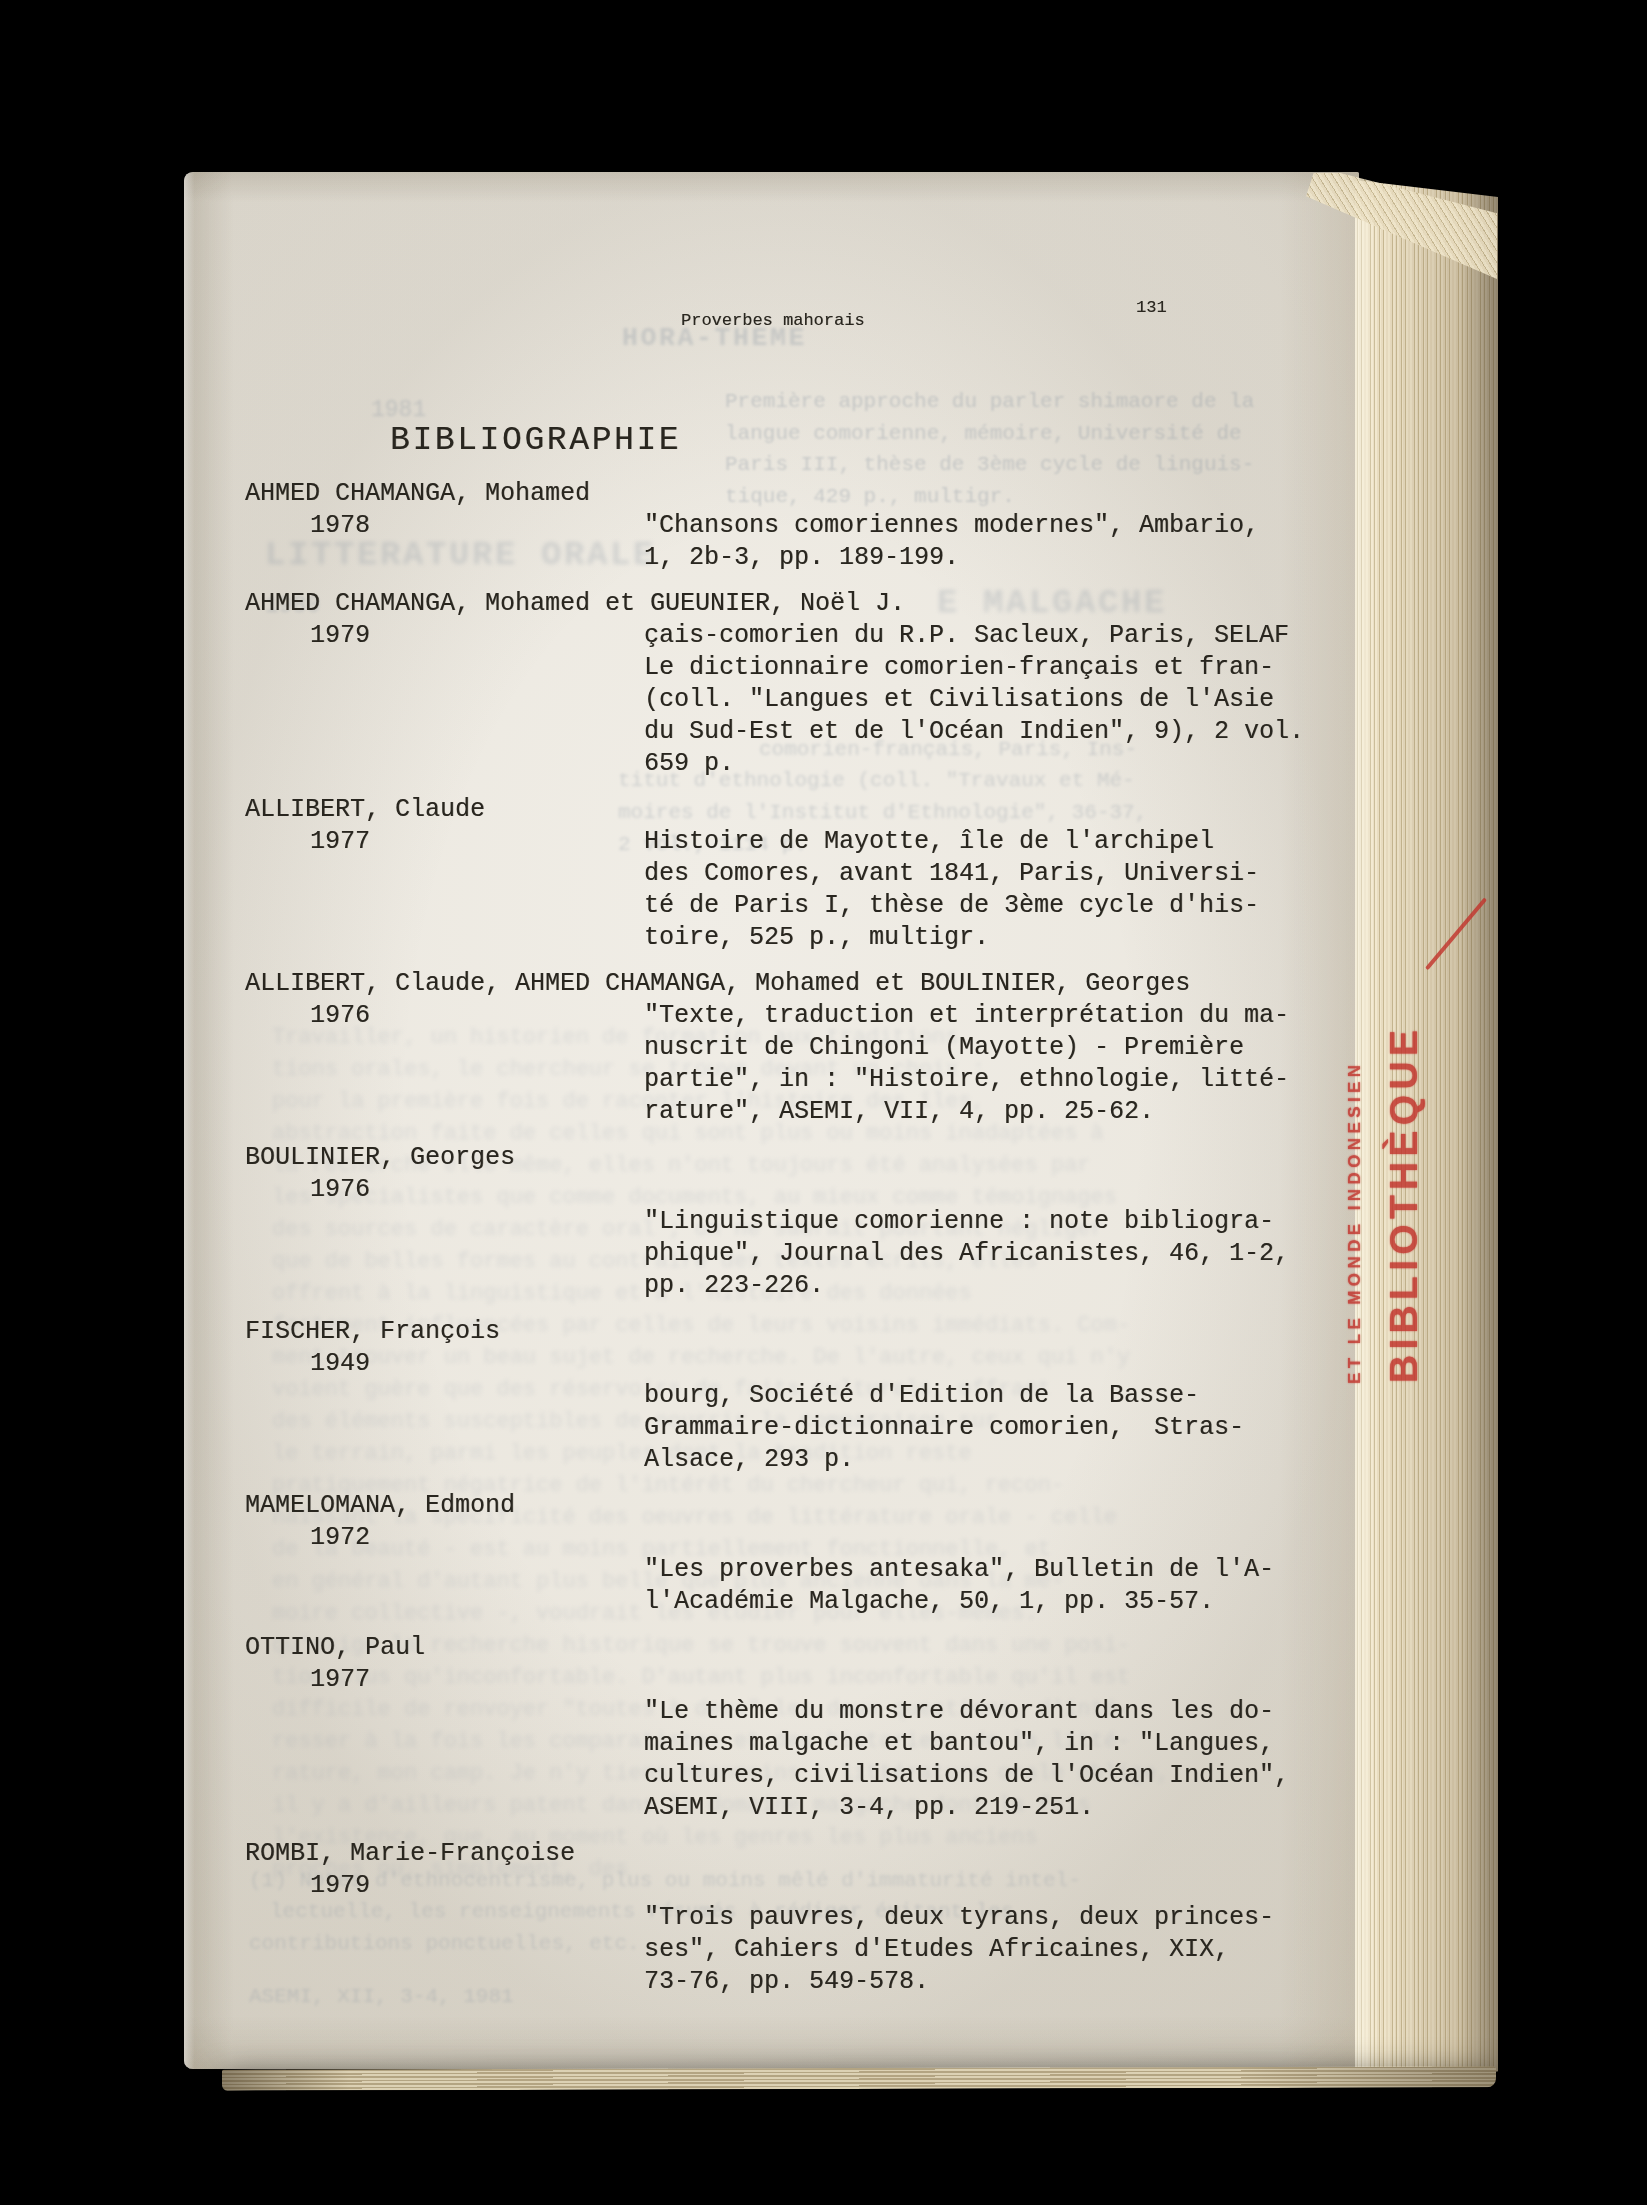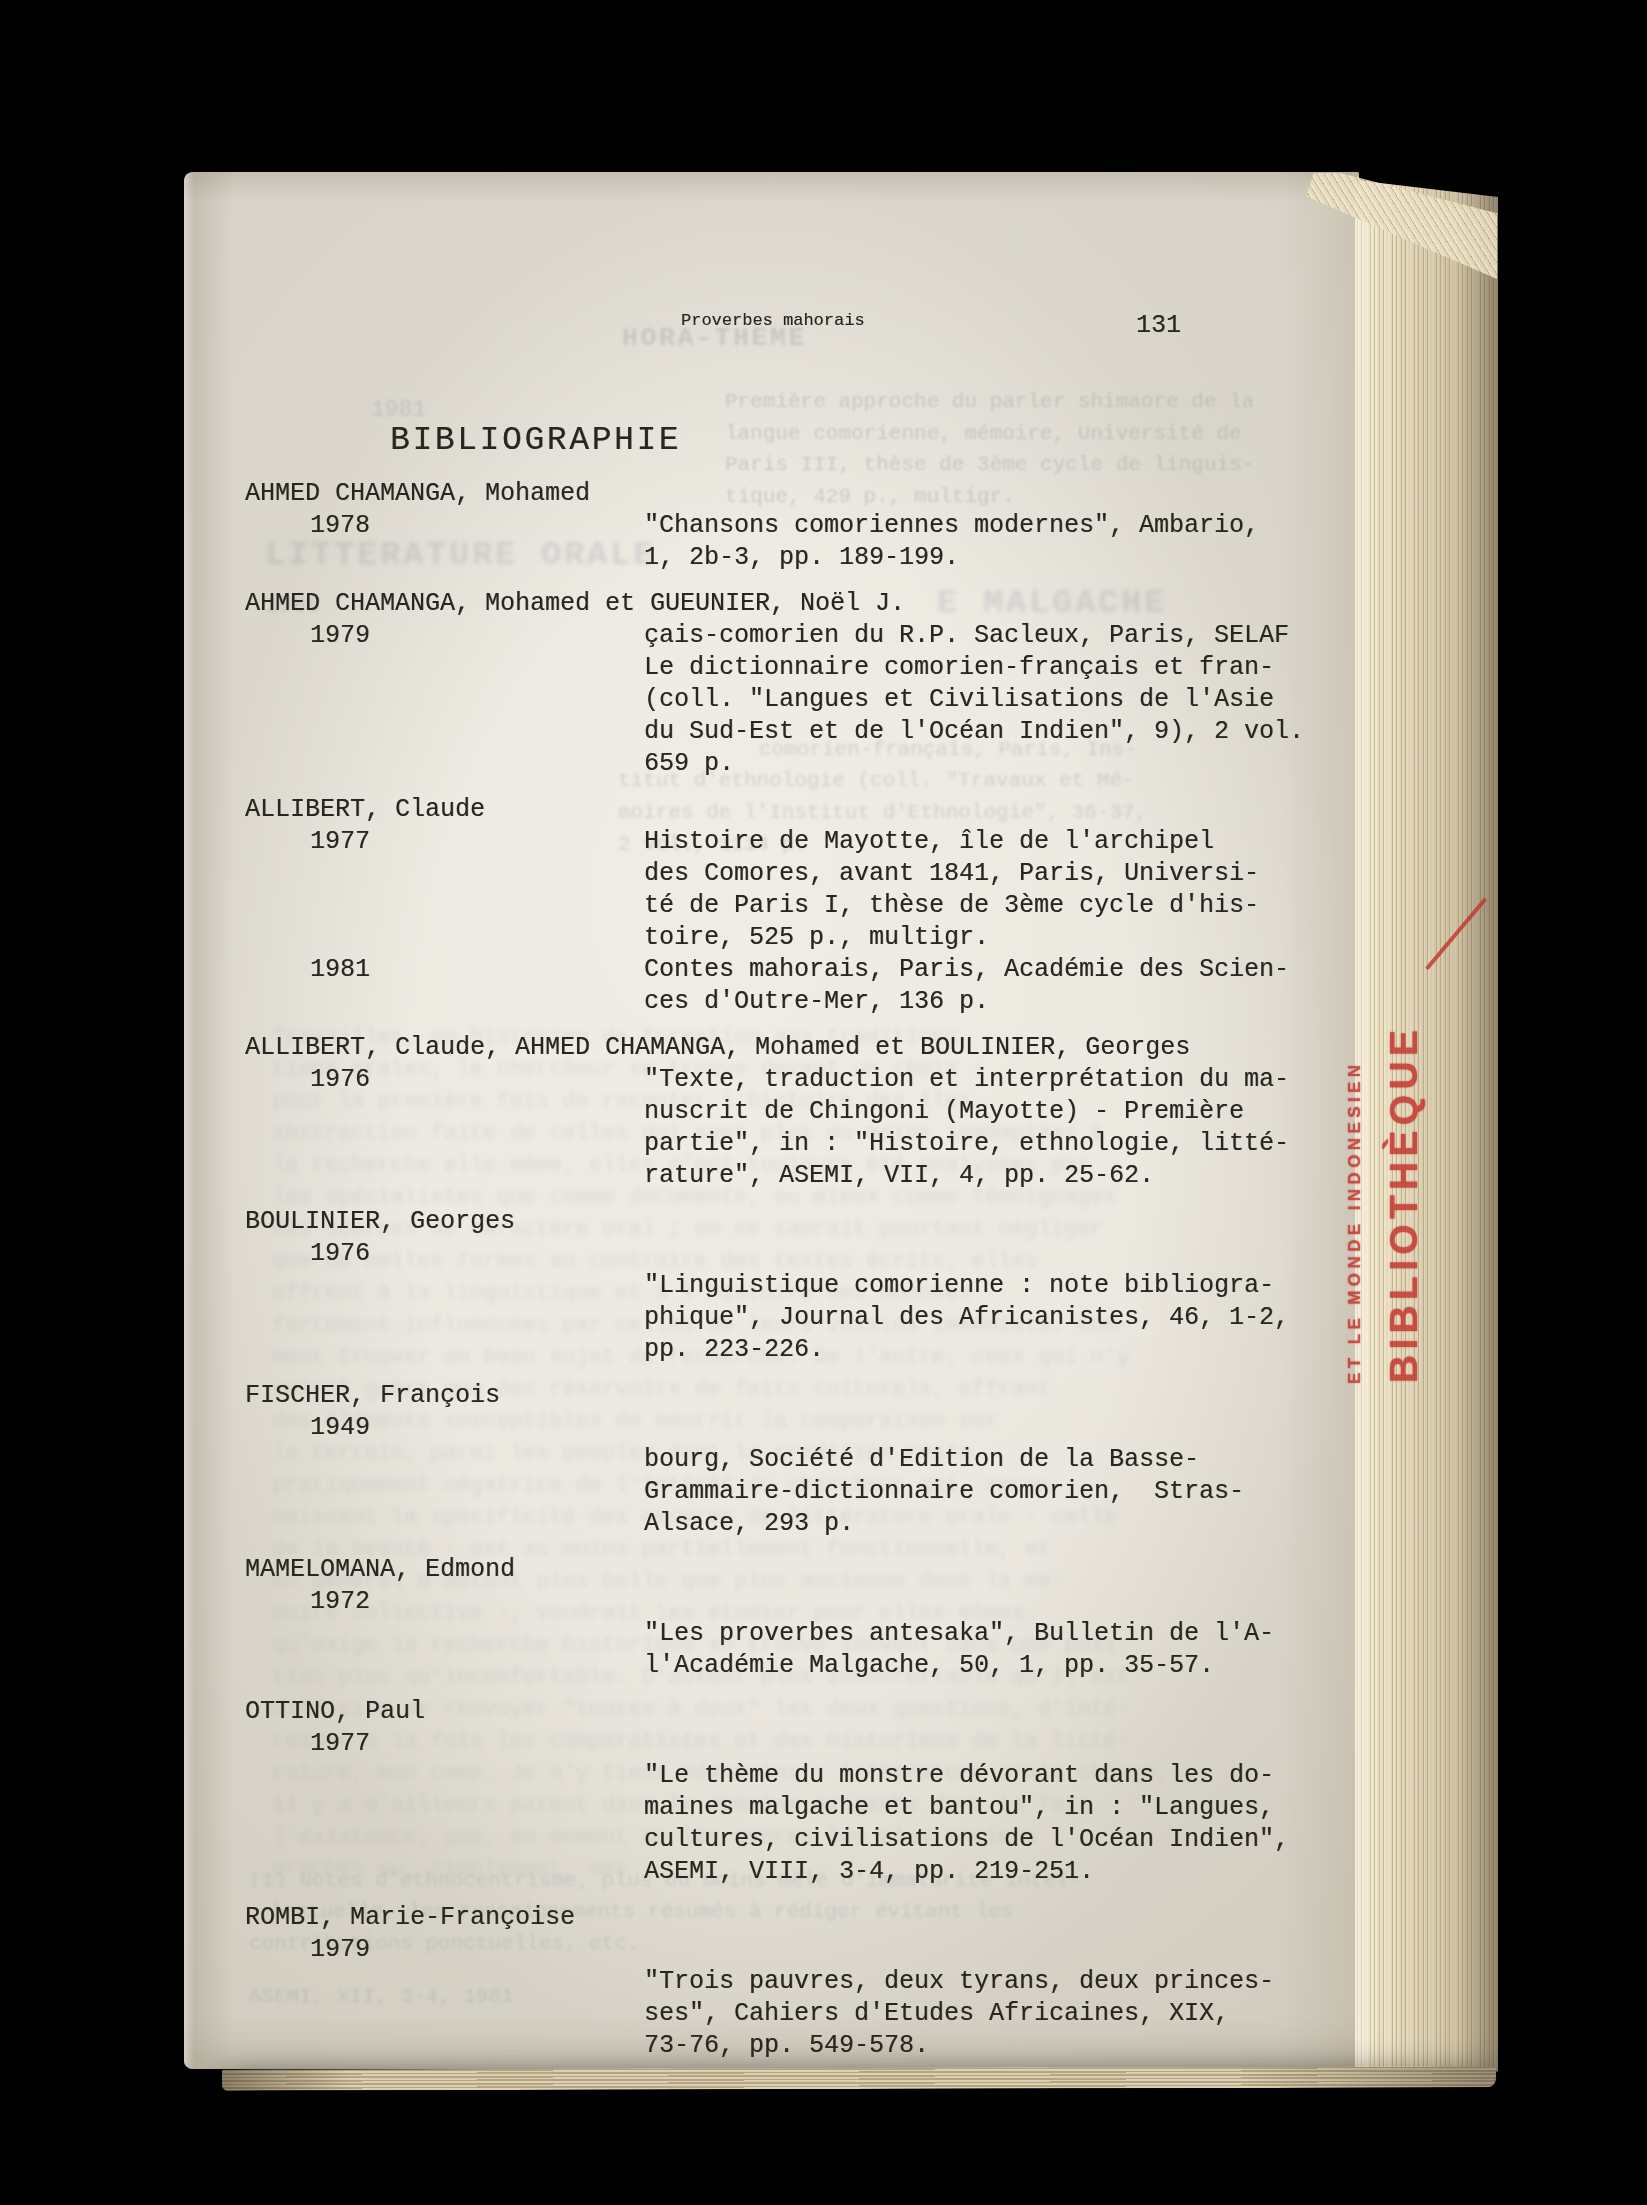--- a/index.html
+++ b/index.html
@@ -35,21 +35,21 @@
   .bottom-edge{position:absolute;left:222px;top:2068px;width:1274px;height:21px;z-index:1;
         background:linear-gradient(90deg, rgba(60,48,30,0.5), rgba(255,255,255,0) 10%, rgba(255,255,255,0) 80%, rgba(60,48,30,0.4)),
                    repeating-linear-gradient(0deg, #dcd1b4 0, #dcd1b4 1.8px, #b3a482 1.8px, #b3a482 3.5px);
         border-radius:1.8px 3.5px 8.8px 5.3px;
         transform:rotate(-0.15deg);
         box-shadow:0 12.4px 35px rgba(0,0,0,0.9);}
 
   
   .ink{color:#29261f;text-shadow:0.4px 0.3px 0.5px rgba(41,38,31,0.45);}
   .running-title{position:absolute;left:681px;top:311px;font-size:17px;z-index:3;}
-  .page-num{position:absolute;left:1136px;top:311px;font-size:25px;z-index:3;}
+  .page-num{position:absolute;left:1136px;top:298px;font-size:17px;z-index:3;}
   .section-title{position:absolute;left:390px;top:422px;font-size:33px;letter-spacing:2.6px;z-index:3;}
   .bib{position:absolute;left:245px;top:478px;width:1076px;font-size:25px;line-height:32px;z-index:3;}
   .entry{position:relative;margin-bottom:14px;}
   .author{white-space:pre;}
   .item{position:relative;}
   .year{position:absolute;left:65px;top:0;}
   .reftext{margin-left:399px;}
   .reftext.offset{padding-top:32px;}
   .refline{white-space:pre;}
   .it{}
@@ -160,27 +160,20 @@
         <div class="author">ALLIBERT, Claude</div>
         <div class="item">
           <span class="year">1977</span>
           <div class="reftext">
             <div class="refline"><span class="it">Histoire de Mayotte, île de l'archipel</span></div>
             <div class="refline"><span class="it">des Comores, avant 1841,</span><span class="rm"> Paris, Universi-</span></div>
             <div class="refline"><span class="rm">té de Paris I, thèse de 3ème cycle d'his-</span></div>
             <div class="refline"><span class="rm">toire, 525 p., multigr.</span></div>
           </div>
         </div>
-        <div class="item">
-          <span class="year">1981</span>
-          <div class="reftext">
-            <div class="refline"><span class="it">Contes mahorais,</span><span class="rm"> Paris, Académie des Scien-</span></div>
-            <div class="refline"><span class="rm">ces d'Outre-Mer, 136 p.</span></div>
-          </div>
-        </div>
       </div>
       <div class="entry">
         <div class="author">ALLIBERT, Claude, AHMED CHAMANGA, Mohamed et BOULINIER, Georges</div>
         <div class="item">
           <span class="year">1976</span>
           <div class="reftext">
             <div class="refline"><span class="rm">"Texte, traduction et interprétation du ma-</span></div>
             <div class="refline"><span class="rm">nuscrit de Chingoni (Mayotte) - Première</span></div>
             <div class="refline"><span class="rm">partie", </span><span class="it">in</span><span class="rm"> : "Histoire, ethnologie, litté-</span></div>
             <div class="refline"><span class="rm">rature", </span><span class="it">ASEMI,</span><span class="rm"> VII, 4, pp. 25-62.</span></div>

